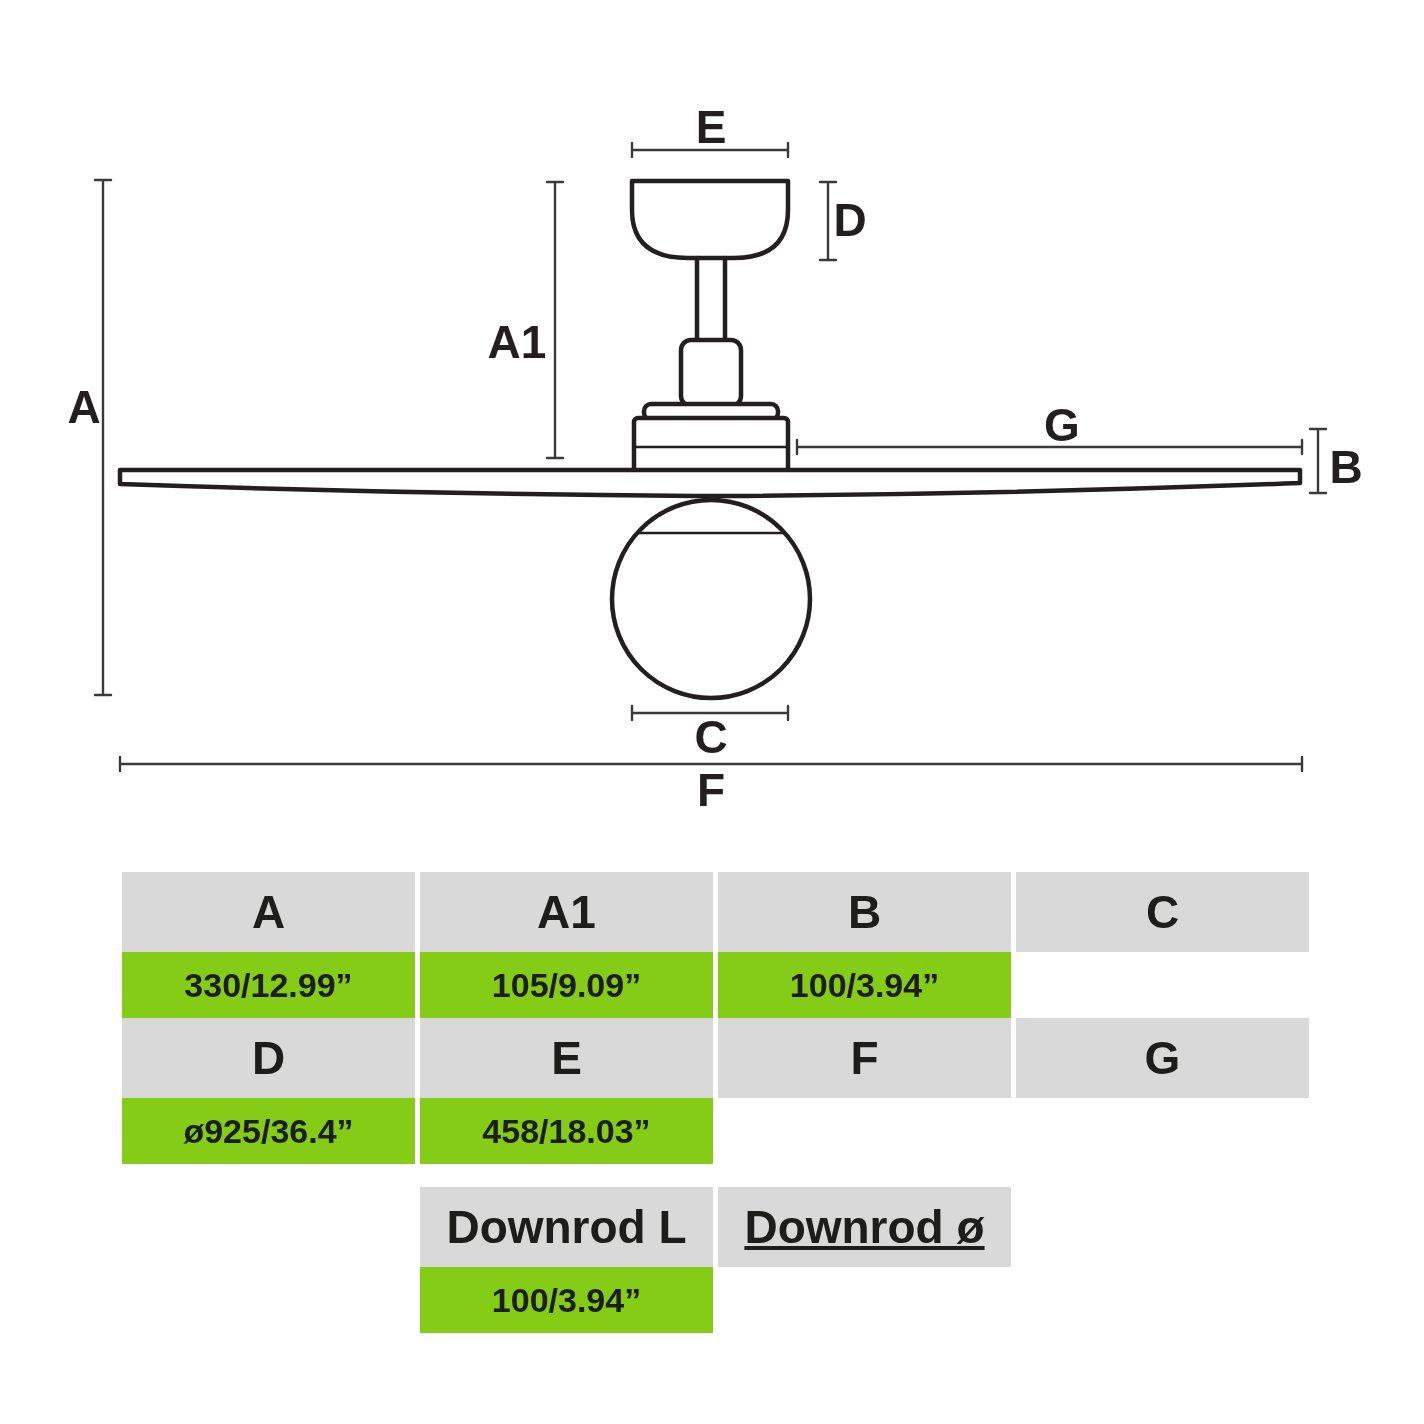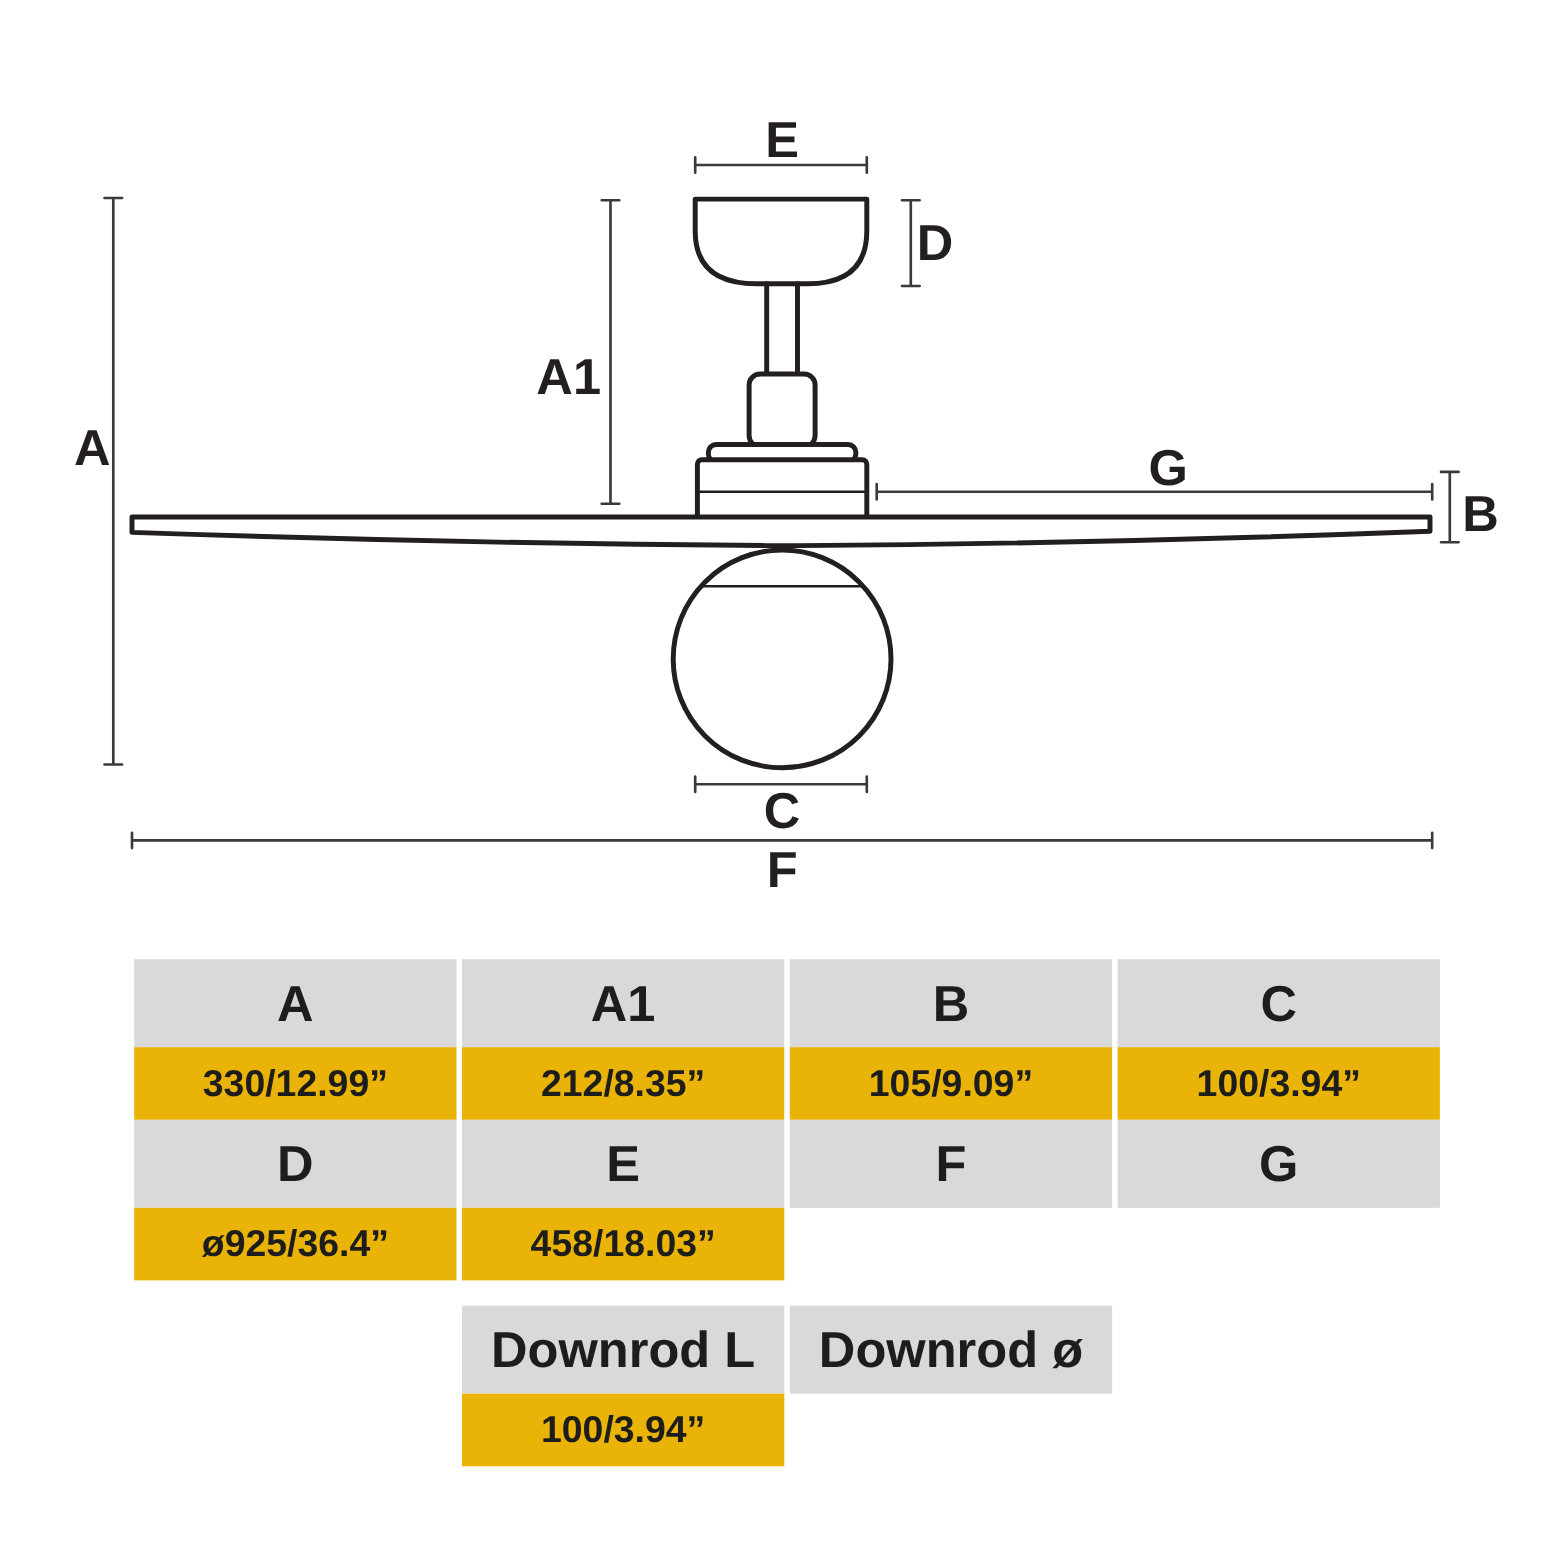--- a/index.html
+++ b/index.html
@@ -46,26 +46,26 @@
     align-items: center;
     justify-content: center;
     white-space: nowrap;
   }
   .cell.head {
     background: #d9d9d9;
     font-size: 46px;
     font-weight: bold;
   }
   .cell.val {
-    background: #eab308;
+    background: #84cc16;
     font-size: 34px;
     font-weight: bold;
   }
   .col2 { grid-column: 2; }
-  .col3 { grid-column: 3; }
+  .col3 { grid-column: 3; text-decoration: underline; }
 </style>
 </head>
 <body>
 
 <div class="page">
 
   <svg class="diagram" width="1424" height="850" viewBox="0 0 1424 850">
 
     <path class="dim" d="M95 180 H111 M103 180 V695 M95 695 H111"></path>
     <path class="dim" d="M547 182 H563 M555 182 V458 M547 458 H563"></path>
@@ -101,21 +101,20 @@
   <div class="spec-table">
 
     <div class="trow headers">
       <div class="cell head">A</div>
       <div class="cell head">A1</div>
       <div class="cell head">B</div>
       <div class="cell head">C</div>
     </div>
     <div class="trow values">
       <div class="cell val">330/12.99”</div>
-      <div class="cell val">212/8.35”</div>
       <div class="cell val">105/9.09”</div>
       <div class="cell val">100/3.94”</div>
     </div>
 
     <div class="trow headers">
       <div class="cell head">D</div>
       <div class="cell head">E</div>
       <div class="cell head">F</div>
       <div class="cell head">G</div>
     </div>

